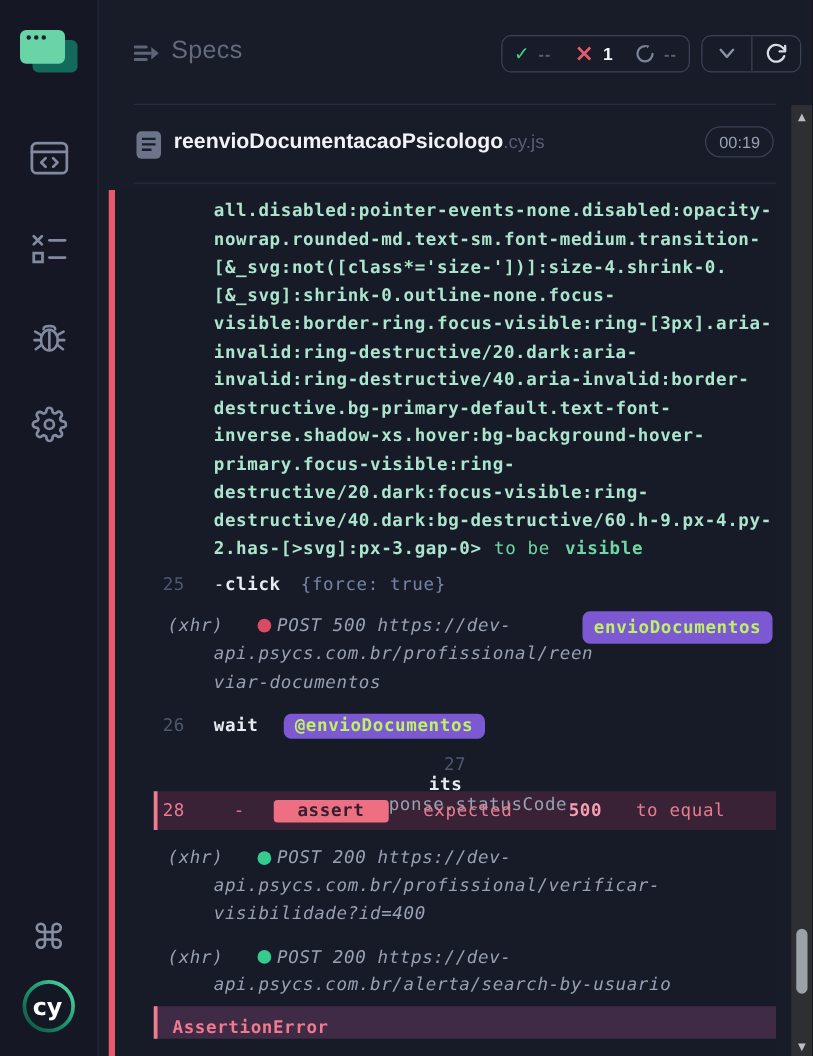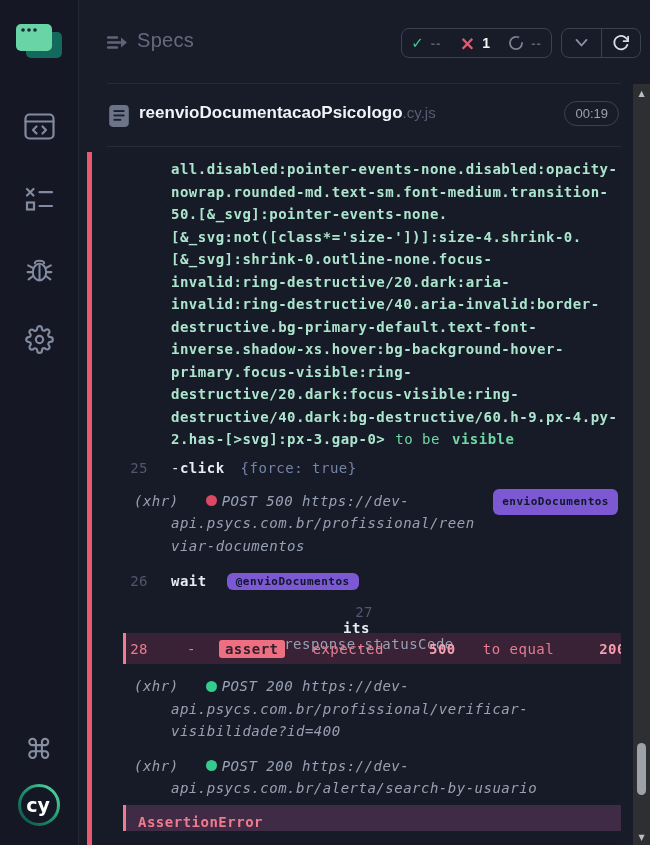--- a/index.html
+++ b/index.html
@@ -49,34 +49,34 @@
   .sel-block{line-height:22.5px;}
   .sel-line{display:block;padding-left:79px;color:#ace5cd;font-weight:bold;white-space:nowrap;}
   .tobe{color:#6ed7a4;font-weight:normal;margin-left:10px;}
   .vis{color:#6ed7a4;font-weight:bold;margin-left:12px;}
   .cmd-row{display:flex;align-items:center;height:24px;white-space:nowrap;}
   .cmd-num{width:79px;box-sizing:border-box;padding-right:23px;text-align:right;color:#4f5870;flex:none;}
   .cmd-dash{color:#e7ebf2;}
   .cmd-name{color:#e7ebf2;font-weight:bold;}
   .cmd-args{color:#7585a5;margin-left:16px;}
   .cmd-args-gray{color:#98a1b3;margin-left:16px;}
-  .badge{background:#7c58d3;color:#0f172a;font-weight:bold;font-size:11px;border-radius:6px;
+  .badge{background:#7c58d3;color:#bef264;font-weight:bold;font-size:14px;border-radius:6px;
          padding:2px 9px;display:inline-block;}
   .wait-badge{margin-left:20px;}
   .xhr{margin-top:10px;line-height:22.5px;color:#98a1b3;font-style:italic;}
   .xhr-head{position:relative;padding-left:42px;white-space:nowrap;display:flex;align-items:center;}
   .dot{width:11px;height:11px;border-radius:50%;display:inline-block;margin:0 5px 0 27px;flex:none;}
   .dot-red{background:#d94a63;} .dot-green{background:#35cb8d;}
   .xhr-url{padding-left:79px;white-space:nowrap;}
   .xhr-badge{position:absolute;right:3px;top:-1px;font-style:normal;}
   .assert-row{display:flex;align-items:center;height:31px;margin:5px 0 0 31px;
               border-left:3px solid #ee7d92;background:#392235;white-space:nowrap;gap:16px;}
   .assert-row .cmd-num{width:45px;color:#e87c91;}
   .assert-dash{color:#e87c91;}
-  .assert-badge{background:#ee6f82;color:#33202f;font-weight:bold;border-radius:3px;padding:1px 6px;margin-left:7px;}
+  .assert-badge{background:#ee6f82;color:#33202f;font-weight:bold;border-radius:3px;padding:1px 19px;margin-left:7px;}
   .assert-text{color:#e87c91;margin-left:12px;}
   .assert-val{color:#f79db0;font-weight:bold;margin-left:29px;}
   .assert-text2{color:#e87c91;margin-left:11px;}
   .error-row{margin:5px 0 0 31px;border-left:3px solid #ee7d92;background:#3f2b45;height:26px;
              padding:9px 0 0 12px;box-sizing:border-box;color:#f07a8e;font-weight:bold;white-space:nowrap;}
   
   .scrollbar{position:absolute;left:633px;top:84px;width:17px;height:761px;background:#2e2f33;}
   .scroll-arrow{position:absolute;left:0;width:17px;height:14px;display:flex;align-items:center;justify-content:center;
                 color:#b9bdc4;font-size:8px;font-family:"DejaVu Sans",sans-serif;cursor:pointer;}
   .arrow-up{top:2px;} .arrow-down{bottom:1px;}
@@ -204,23 +204,23 @@
       <span class="spec-duration">00:19</span>
     </section>
 
     <div class="divider d2"></div>
 
     <section class="test-block">
 
       <div class="sel-block">
         <span class="sel-line">all.disabled:pointer-events-none.disabled:opacity-</span>
         <span class="sel-line">nowrap.rounded-md.text-sm.font-medium.transition-</span>
-        <span class="sel-line">50.[&amp;_svg]:pointer-events-none.</span>
         <span class="sel-line">[&amp;_svg:not([class*='size-'])]:size-4.shrink-0.</span>
         <span class="sel-line">[&amp;_svg]:shrink-0.outline-none.focus-</span>
+        <span class="sel-line">visible:border-ring.focus-visible:ring-[3px].aria-</span>
         <span class="sel-line">invalid:ring-destructive/20.dark:aria-</span>
         <span class="sel-line">invalid:ring-destructive/40.aria-invalid:border-</span>
         <span class="sel-line">destructive.bg-primary-default.text-font-</span>
         <span class="sel-line">inverse.shadow-xs.hover:bg-background-hover-</span>
         <span class="sel-line">primary.focus-visible:ring-</span>
         <span class="sel-line">destructive/20.dark:focus-visible:ring-</span>
         <span class="sel-line">destructive/40.dark:bg-destructive/60.h-9.px-4.py-</span>
         <span class="sel-line"><span>2.has-[&gt;svg]:px-3.gap-0&gt;</span><span class="tobe">to be</span><span class="vis">visible</span></span>
       </div>
 

